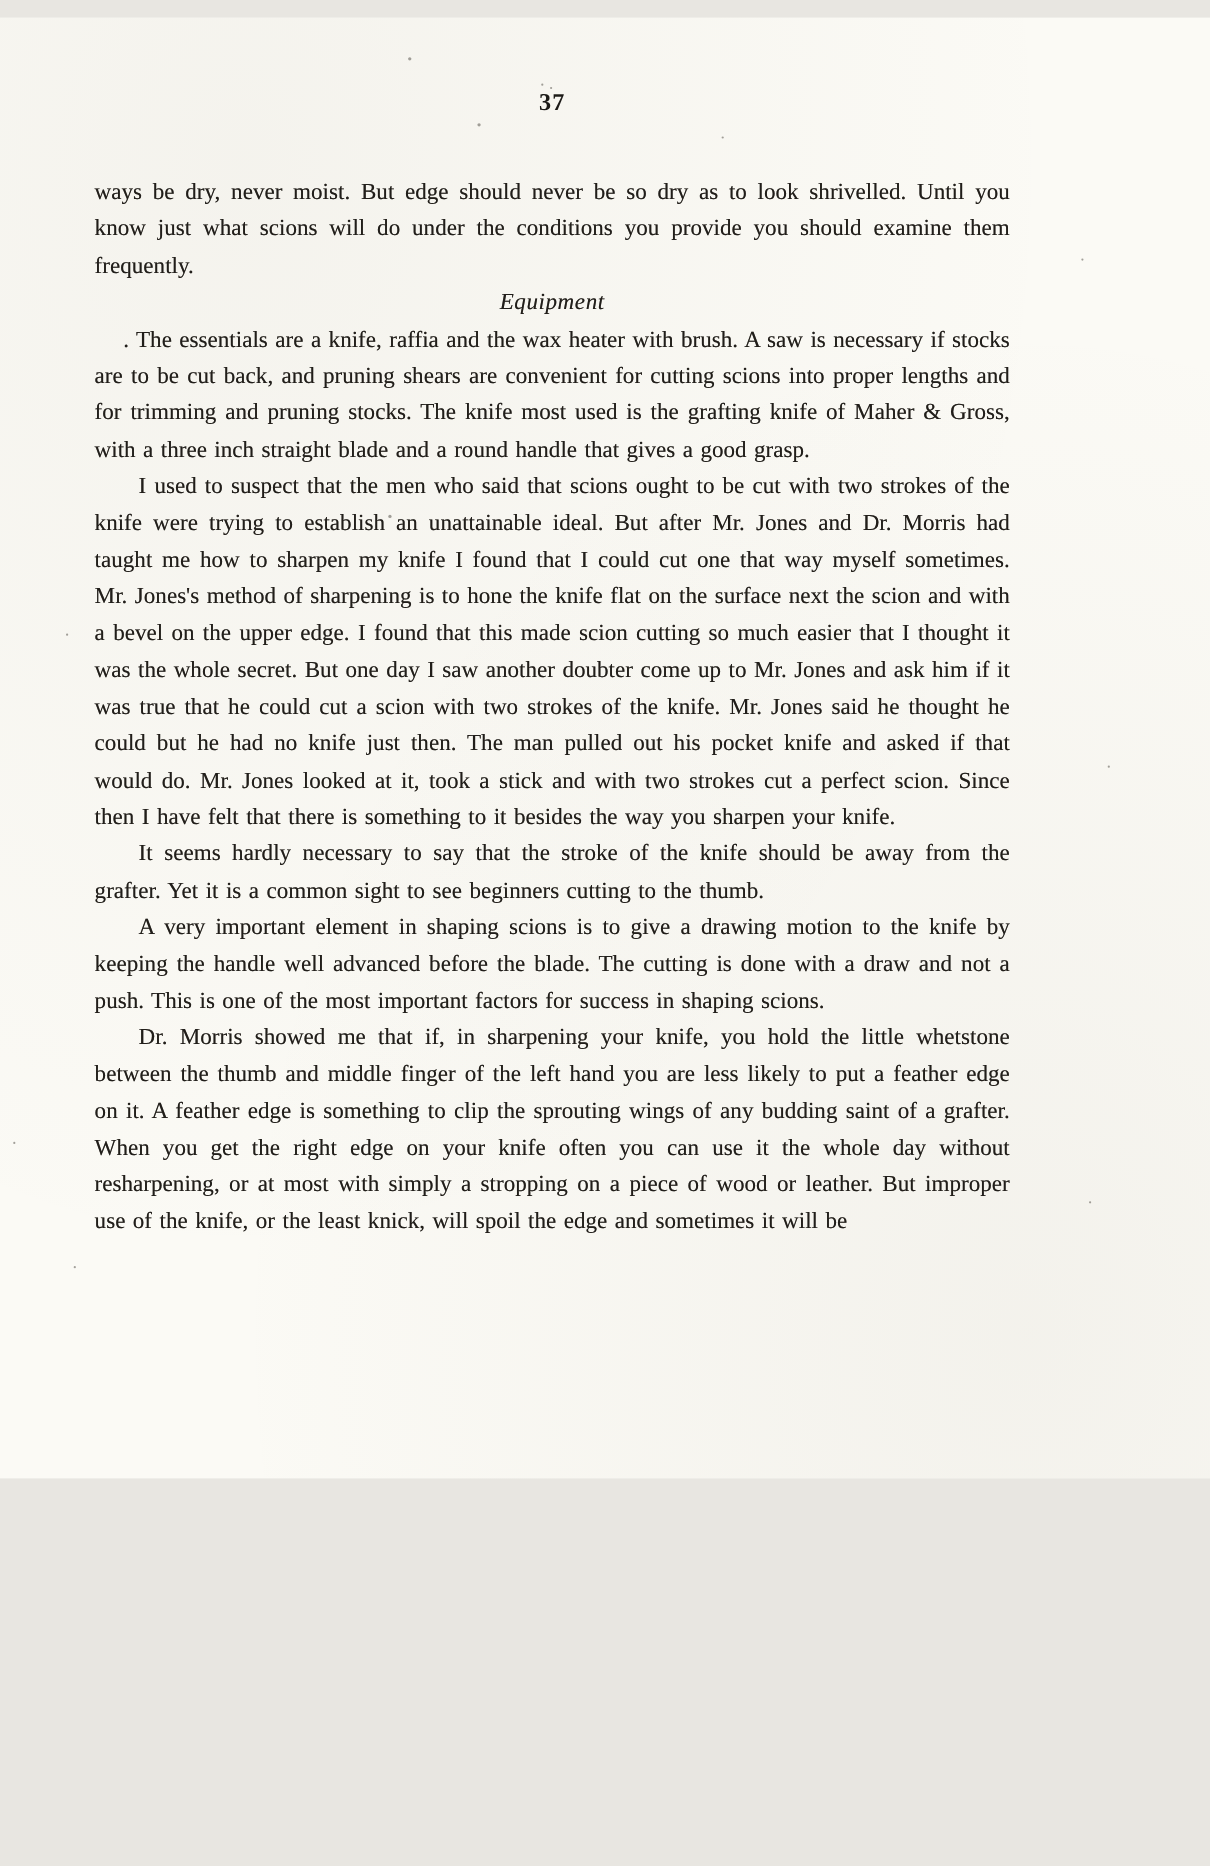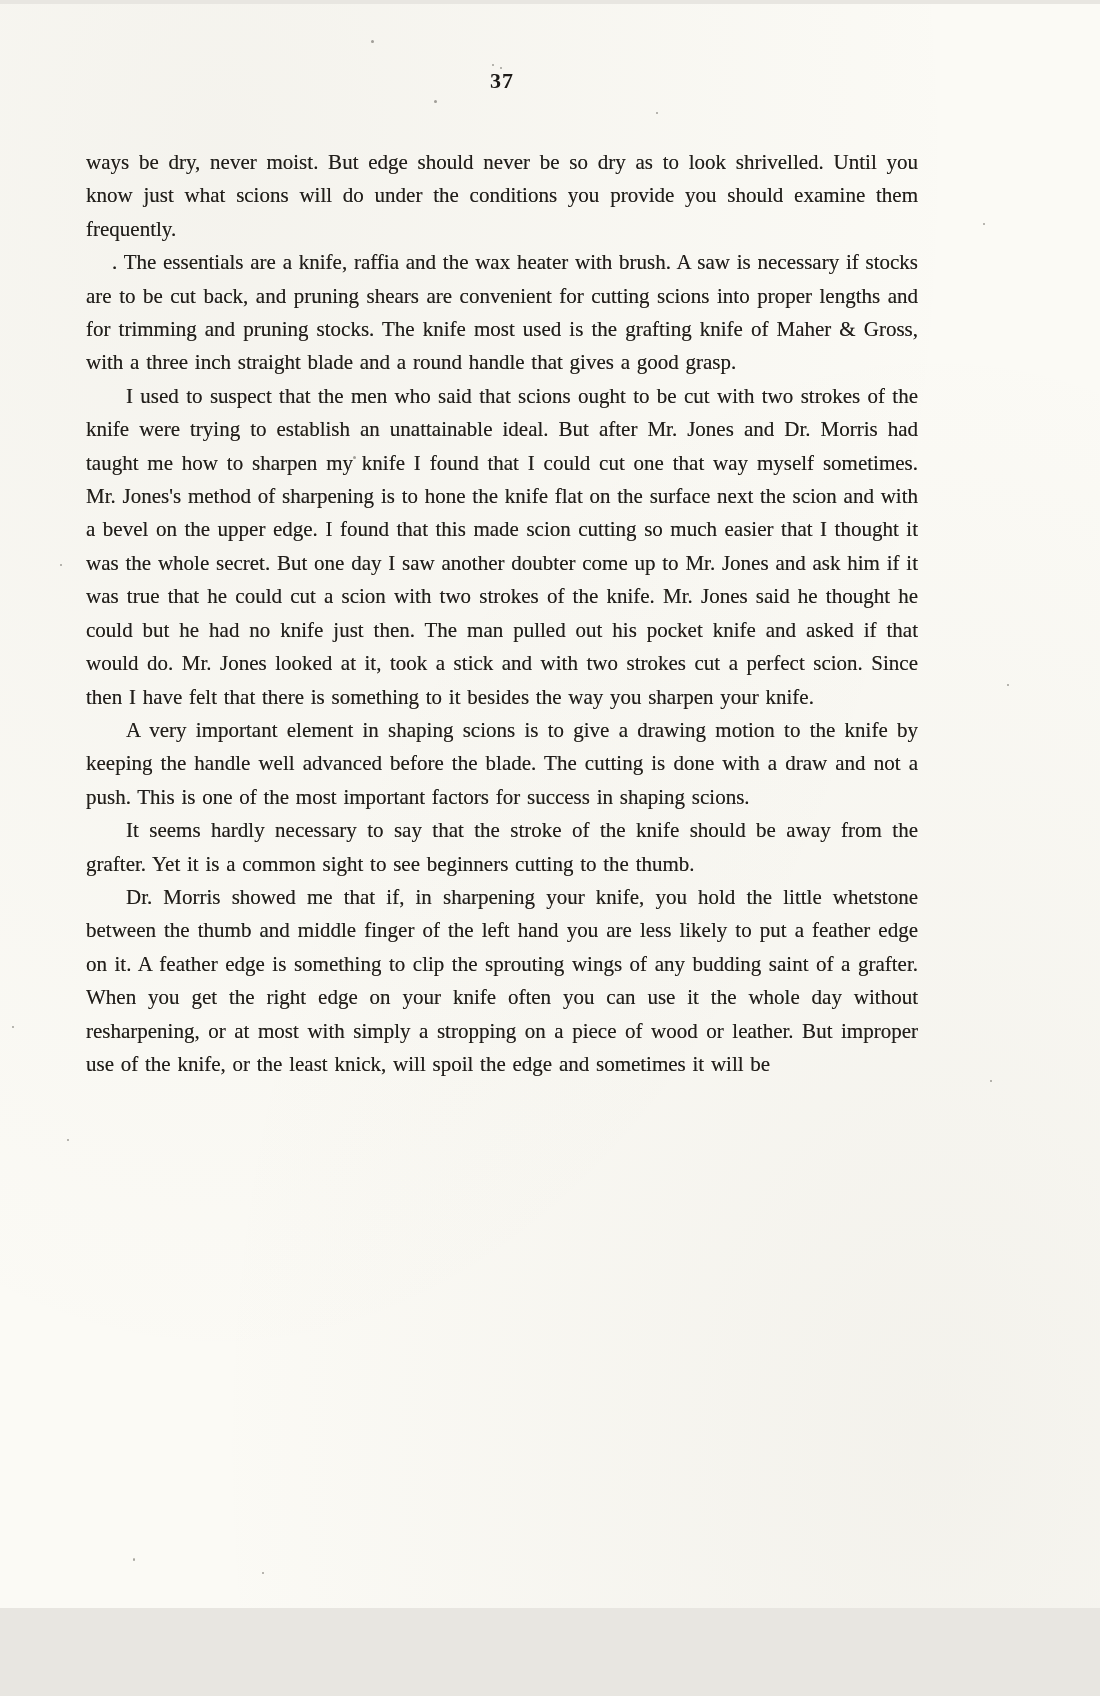--- a/index.html
+++ b/index.html
@@ -3,22 +3,22 @@
 <meta charset="utf-8">
 <style>
   html, body {
     margin: 0;
     padding: 0;
     background: #e8e6e1;
   }
   .page {
     position: relative;
     width: 1100px;
-    height: 1604px;
-    margin: 4px auto;
+    height: 1328px;
+    margin: 16px auto;
     background: #fbfaf5;
     box-sizing: border-box;
     font-family: "Liberation Serif", "DejaVu Serif", serif;
     color: #211e1a;
     overflow: hidden;
   }
   
   .page::before {
     content: "";
     position: absolute;
@@ -80,28 +80,29 @@
 <body>
 
 <div class="page">
 
   <div class="page-number">37</div>
 
   <div class="text-block">
 
     <p>ways be dry, never moist.  But edge should never be so dry as to look shrivelled.  Until you know just what scions will do under the conditions you provide you should examine them frequently.</p>
 
+    <h3 class="section-heading">Equipment</h3>
 
     <p class="indent-sm">. The essentials are a knife, raffia and the wax heater with brush.  A saw is necessary if stocks are to be cut back, and pruning shears are convenient for cutting scions into proper lengths and for trimming and pruning stocks.  The knife most used is the grafting knife of Maher &amp; Gross, with a three inch straight blade and a round handle that gives a good grasp.</p>
 
     <p class="indent">I used to suspect that the men who said that scions ought to be cut with two strokes of the knife were trying to establish an unattainable ideal.  But after Mr. Jones and Dr. Morris had taught me how to sharpen my knife I found that I could cut one that way myself sometimes.  Mr. Jones's method of sharpening is to hone the knife flat on the surface next the scion and with a bevel on the upper edge.  I found that this made scion cutting so much easier that I thought it was the whole secret.  But one day I saw another doubter come up to Mr. Jones and ask him if it was true that he could cut a scion with two strokes of the knife.  Mr. Jones said he thought he could but he had no knife just then.  The man pulled out his pocket knife and asked if that would do.  Mr. Jones looked at it, took a stick and with two strokes cut a perfect scion.  Since then I have felt that there is something to it besides the way you sharpen your knife.</p>
 
+    <p class="indent">It seems hardly necessary to say that the stroke of the knife should be away from the grafter.  Yet it is a common sight to see beginners cutting to the thumb.</p>
+
     <p class="indent">A very important element in shaping scions is to give a drawing motion to the knife by keeping the handle well advanced before the blade.  The cutting is done with a draw and not a push.  This is one of the most important factors for success in shaping scions.</p>
-
-    <p class="indent">It seems hardly necessary to say that the stroke of the knife should be away from the grafter.  Yet it is a common sight to see beginners cutting to the thumb.</p>
 
     <p class="indent">Dr. Morris showed me that if, in sharpening your knife, you hold the little whetstone between the thumb and middle finger of the left hand you are less likely to put a feather edge on it.  A feather edge is something to clip the sprouting wings of any budding saint of a grafter.  When you get the right edge on your knife often you can use it the whole day without resharpening, or at most with simply a stropping on a piece of wood or leather.  But improper use of the knife, or the least knick, will spoil the edge and sometimes it will be</p>
 
   </div>
 
   <span class="speckle" style="left:371px; top:36px;  width:3px; height:3px;"></span>
   <span class="speckle" style="left:492px; top:60px;  width:2px; height:2px;"></span>
   <span class="speckle" style="left:500px; top:63px;  width:2px; height:2px;"></span>
   <span class="speckle" style="left:434px; top:96px;  width:3px; height:3px;"></span>
   <span class="speckle" style="left:656px; top:108px; width:2px; height:2px;"></span>

